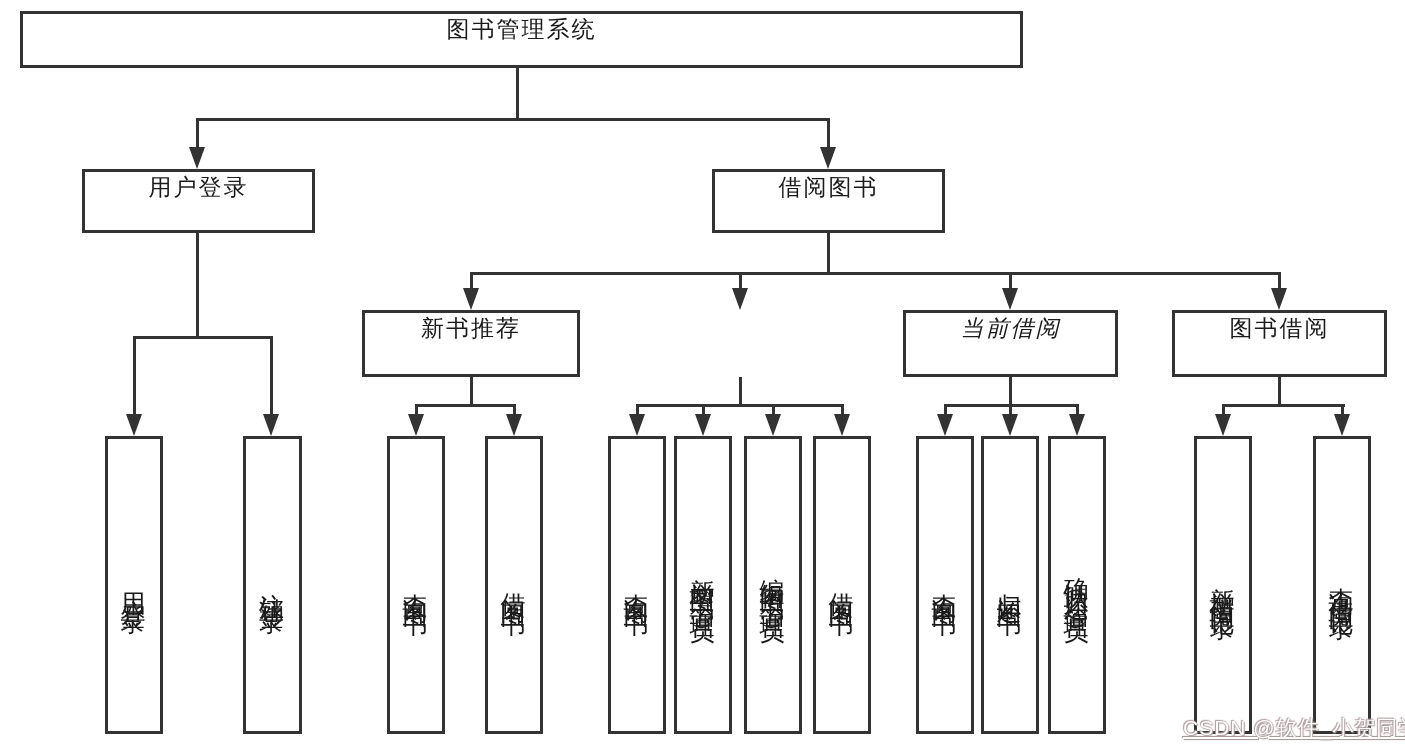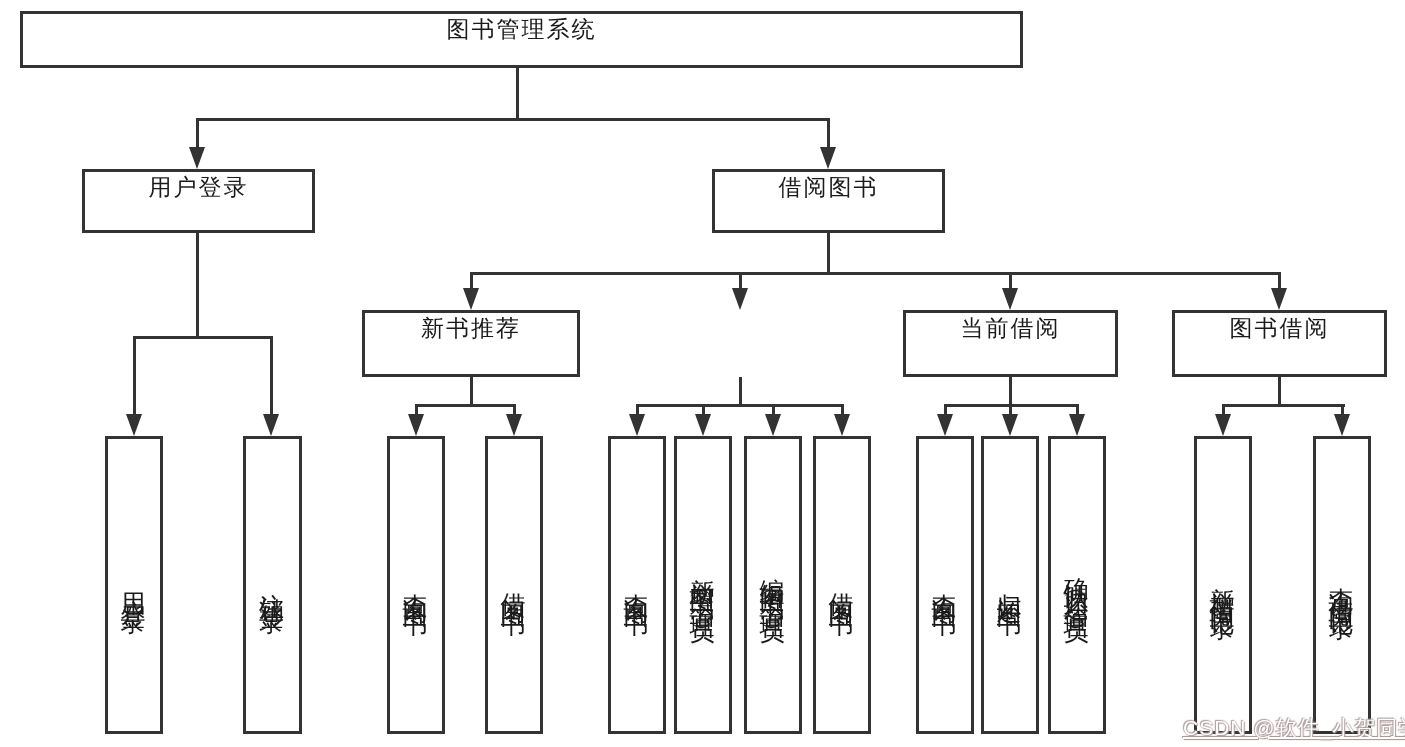--- a/index.html
+++ b/index.html
@@ -82,21 +82,21 @@
   <div class="v" style="left:739px;top:274px;height:16px;"></div>
   <div class="arrow" style="left:732px;top:288px;"></div>
   <div class="v" style="left:1009px;top:274px;height:16px;"></div>
   <div class="arrow" style="left:1002px;top:288px;"></div>
   <div class="v" style="left:1278px;top:274px;height:16px;"></div>
   <div class="arrow" style="left:1271px;top:288px;"></div>
 
   <div class="box" style="left:362px;top:310px;width:218px;height:67px;">
     <span>新书推荐</span>
   </div>
-  <div class="box" style="left:903px;top:310px;width:215px;height:67px;">
+  <div class="box" style="left:903px;top:310px;width:215px;height:67px;font-style:italic;">
     <span>当前借阅</span>
   </div>
   <div class="box" style="left:1172px;top:310px;width:215px;height:67px;">
     <span>图书借阅</span>
   </div>
 
   <div class="v" style="left:470px;top:377px;height:29px;"></div>
   <div class="h" style="left:415px;top:404px;width:101px;"></div>
   <div class="v" style="left:415px;top:406px;height:10px;"></div>
   <div class="arrow" style="left:408px;top:414px;"></div>

